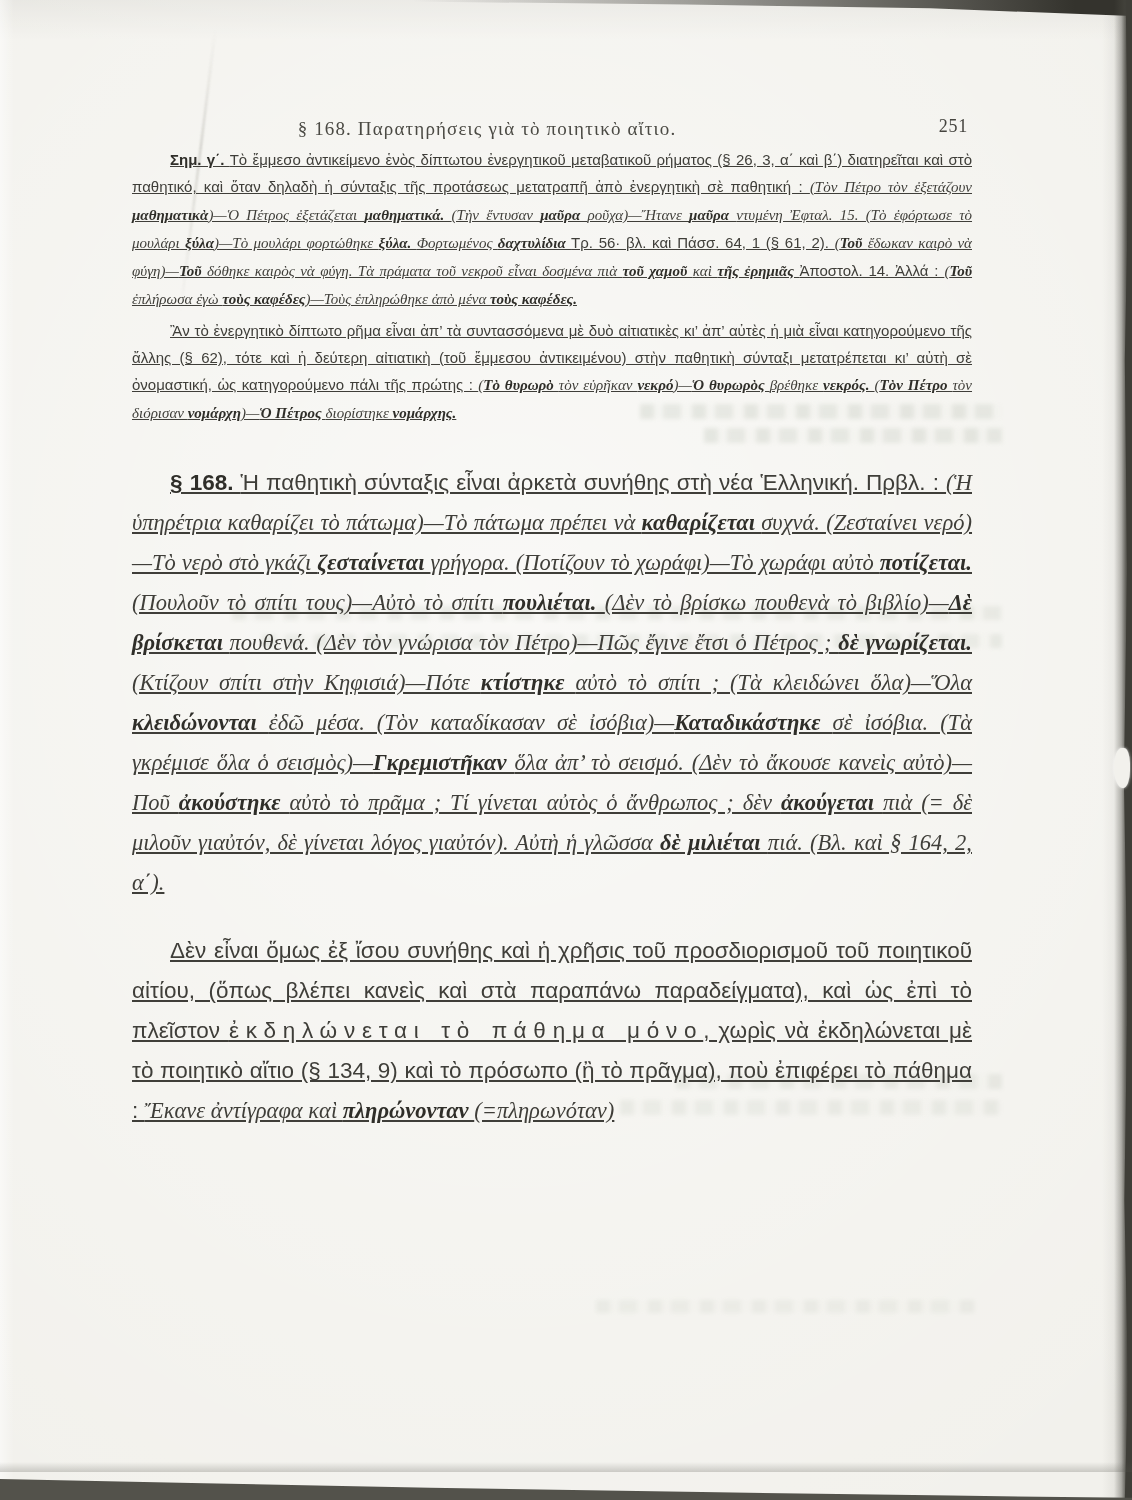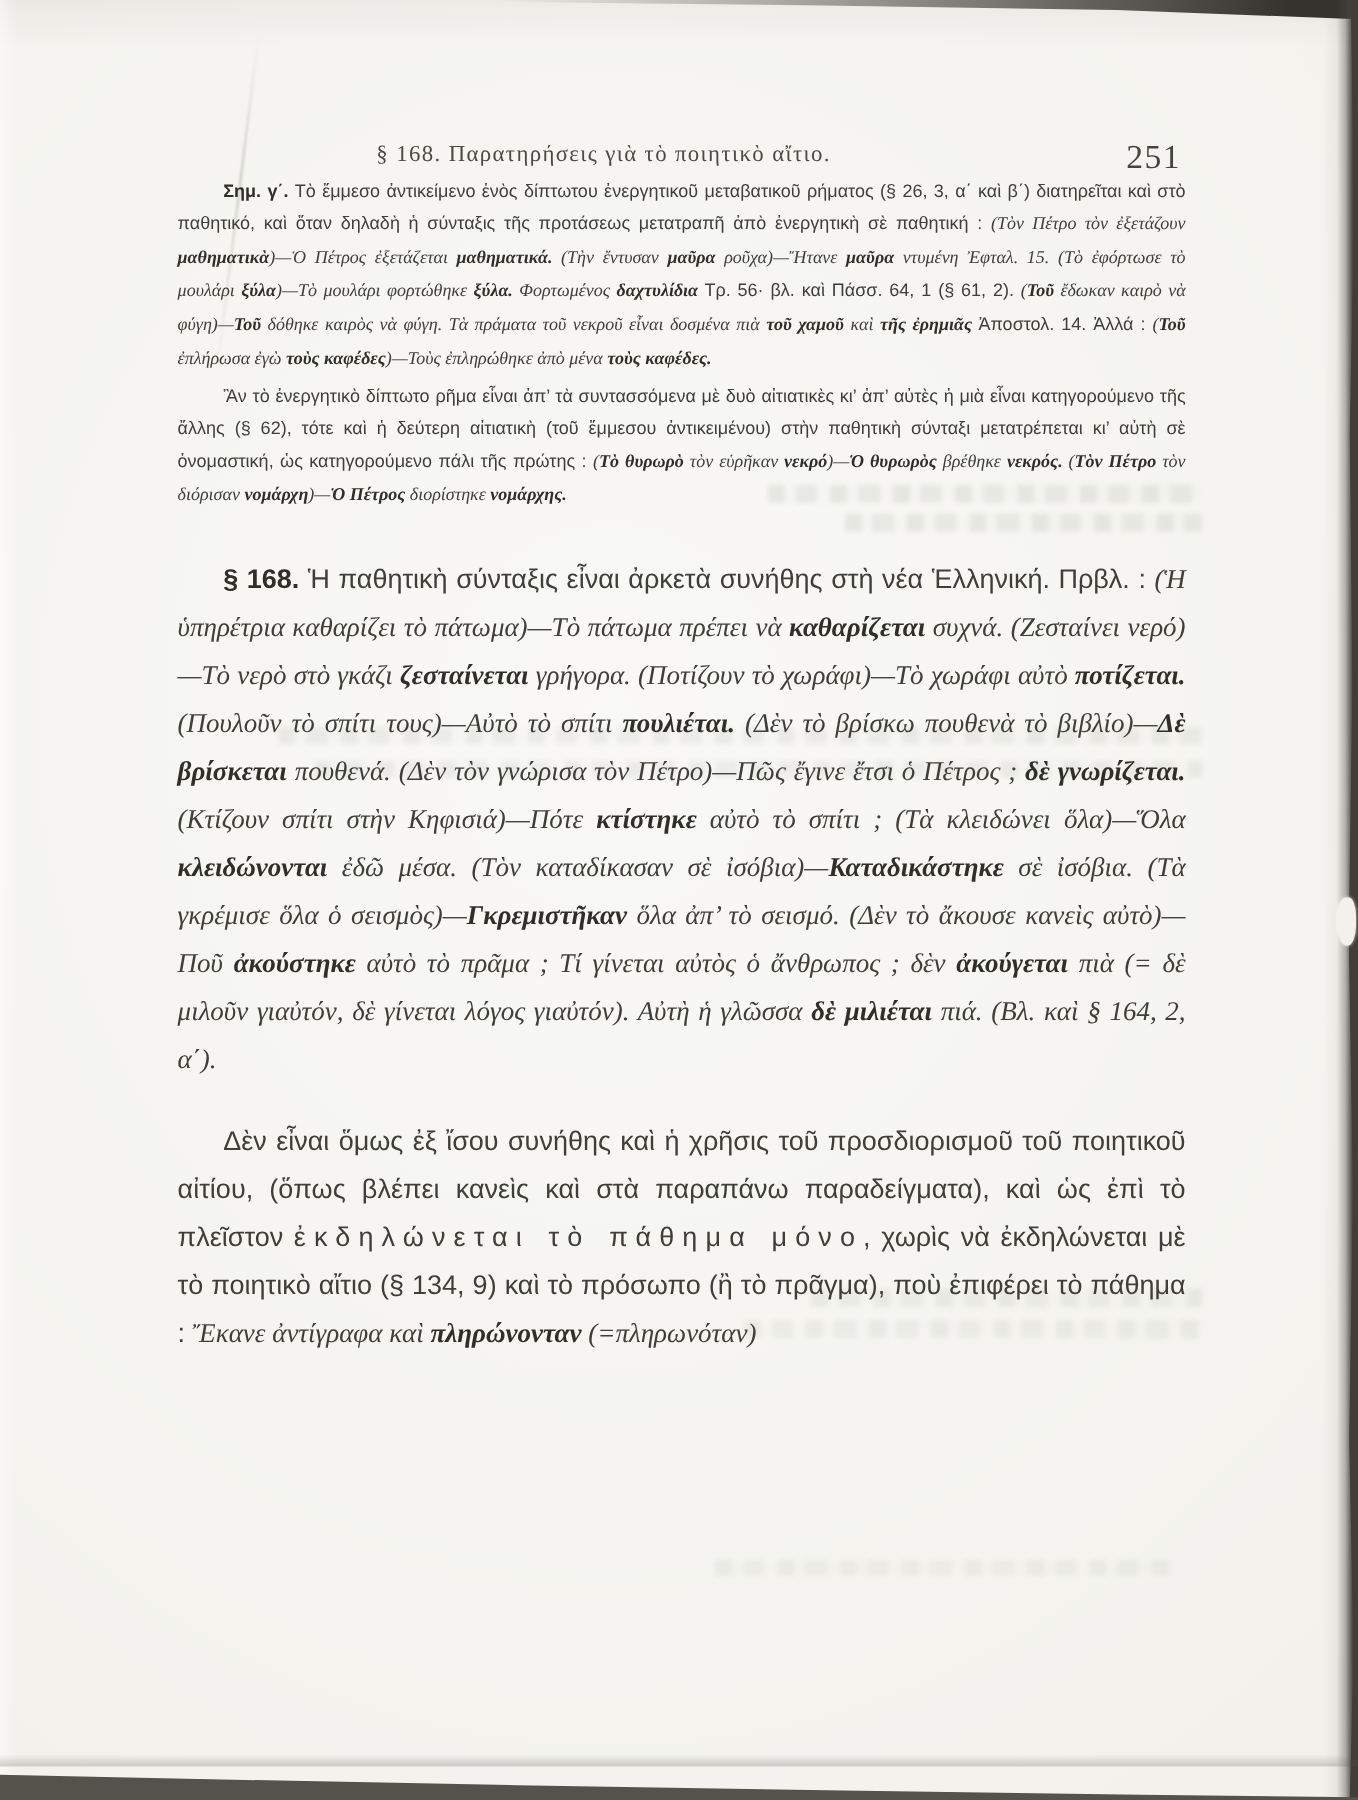--- a/index.html
+++ b/index.html
@@ -42,25 +42,25 @@
   .ghost{position:absolute;height:15px;filter:blur(2px);opacity:.55;
     background:repeating-linear-gradient(90deg, rgba(154,164,146,0.35) 0 14px, rgba(154,164,146,0.05) 14px 23px, rgba(154,164,146,0.30) 23px 41px, rgba(154,164,146,0.04) 41px 52px);}
   .g1{left:640px;top:404px;width:362px;}
   .g2{left:704px;top:428px;width:298px;}
   .g3{left:232px;top:606px;width:770px;height:14px;opacity:.45;}
   .g4{left:262px;top:634px;width:740px;height:14px;opacity:.42;}
   .g5{left:676px;top:1074px;width:326px;opacity:.42;}
   .g6{left:620px;top:1100px;width:382px;opacity:.38;}
   .g7{left:596px;top:1300px;width:380px;height:13px;opacity:.32;}
   
-  #content{position:absolute;left:148px;top:116px;width:840px;color:var(--ink);}
+  #content{position:absolute;left:132px;top:116px;width:840px;color:var(--ink);text-decoration:underline;}
   .running-head{position:relative;height:30px;font-family:"Liberation Serif",serif;
     font-size:19px;letter-spacing:.06em;color:var(--head_ink);}
   .running-title{position:absolute;left:0;right:130px;text-align:center;top:2px;}
-  .page-number{position:absolute;right:4px;top:0;font-size:28px;letter-spacing:.04em;color:#45443f;}
+  .page-number{position:absolute;right:4px;top:0;font-size:18px;letter-spacing:.04em;color:#45443f;}
   p.body-par{margin:0;text-align:justify;text-indent:38px;
     font-size:22.5px;line-height:40px;color:var(--ink);}
   p.note-par{font-size:15px;line-height:27px;}
   p.par2{margin-top:4px;}
   p.par3{margin-top:36px;}
   p.par4{margin-top:28px;}
   .seg-n{}
   .seg-b{font-weight:bold;color:var(--ink_strong);}
   .seg-i{font-family:"Liberation Serif",serif;font-style:italic;}
   .seg-bi{font-family:"Liberation Serif",serif;font-style:italic;font-weight:bold;color:var(--ink_strong);}

